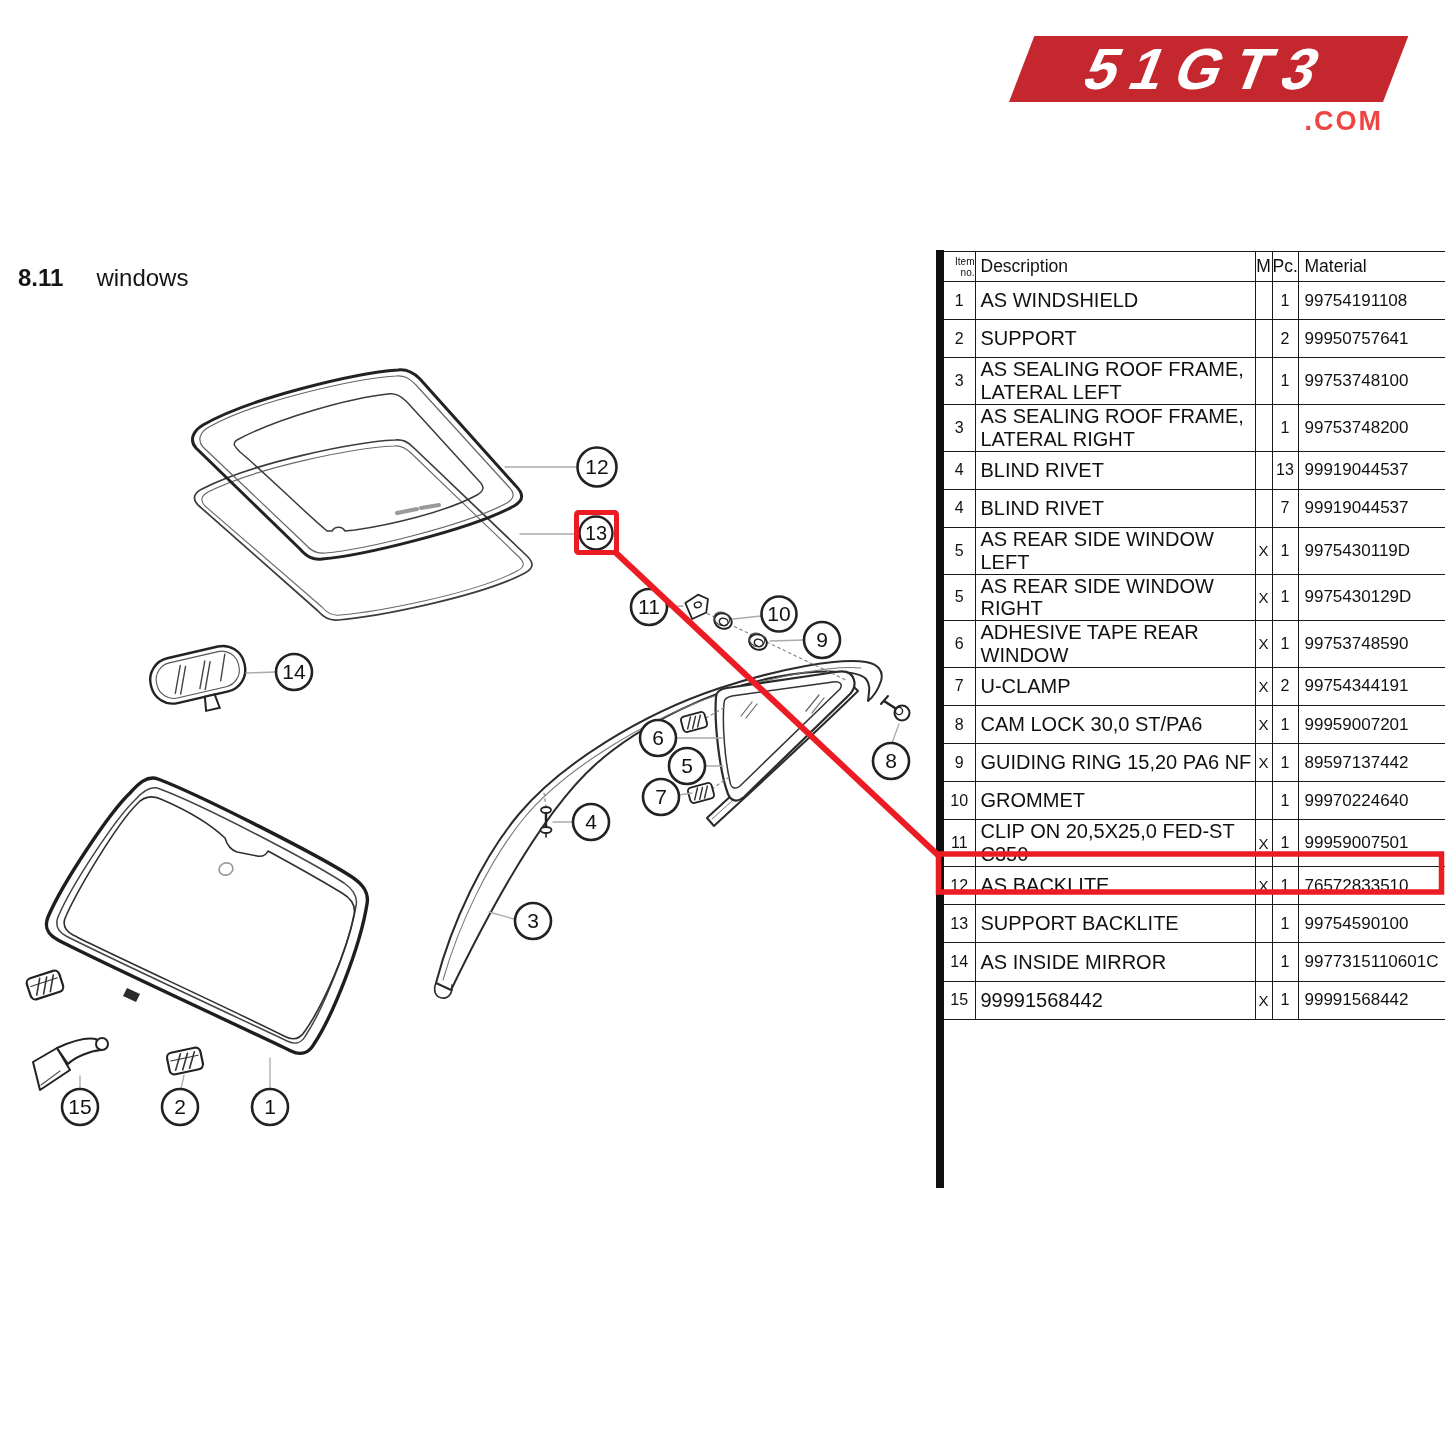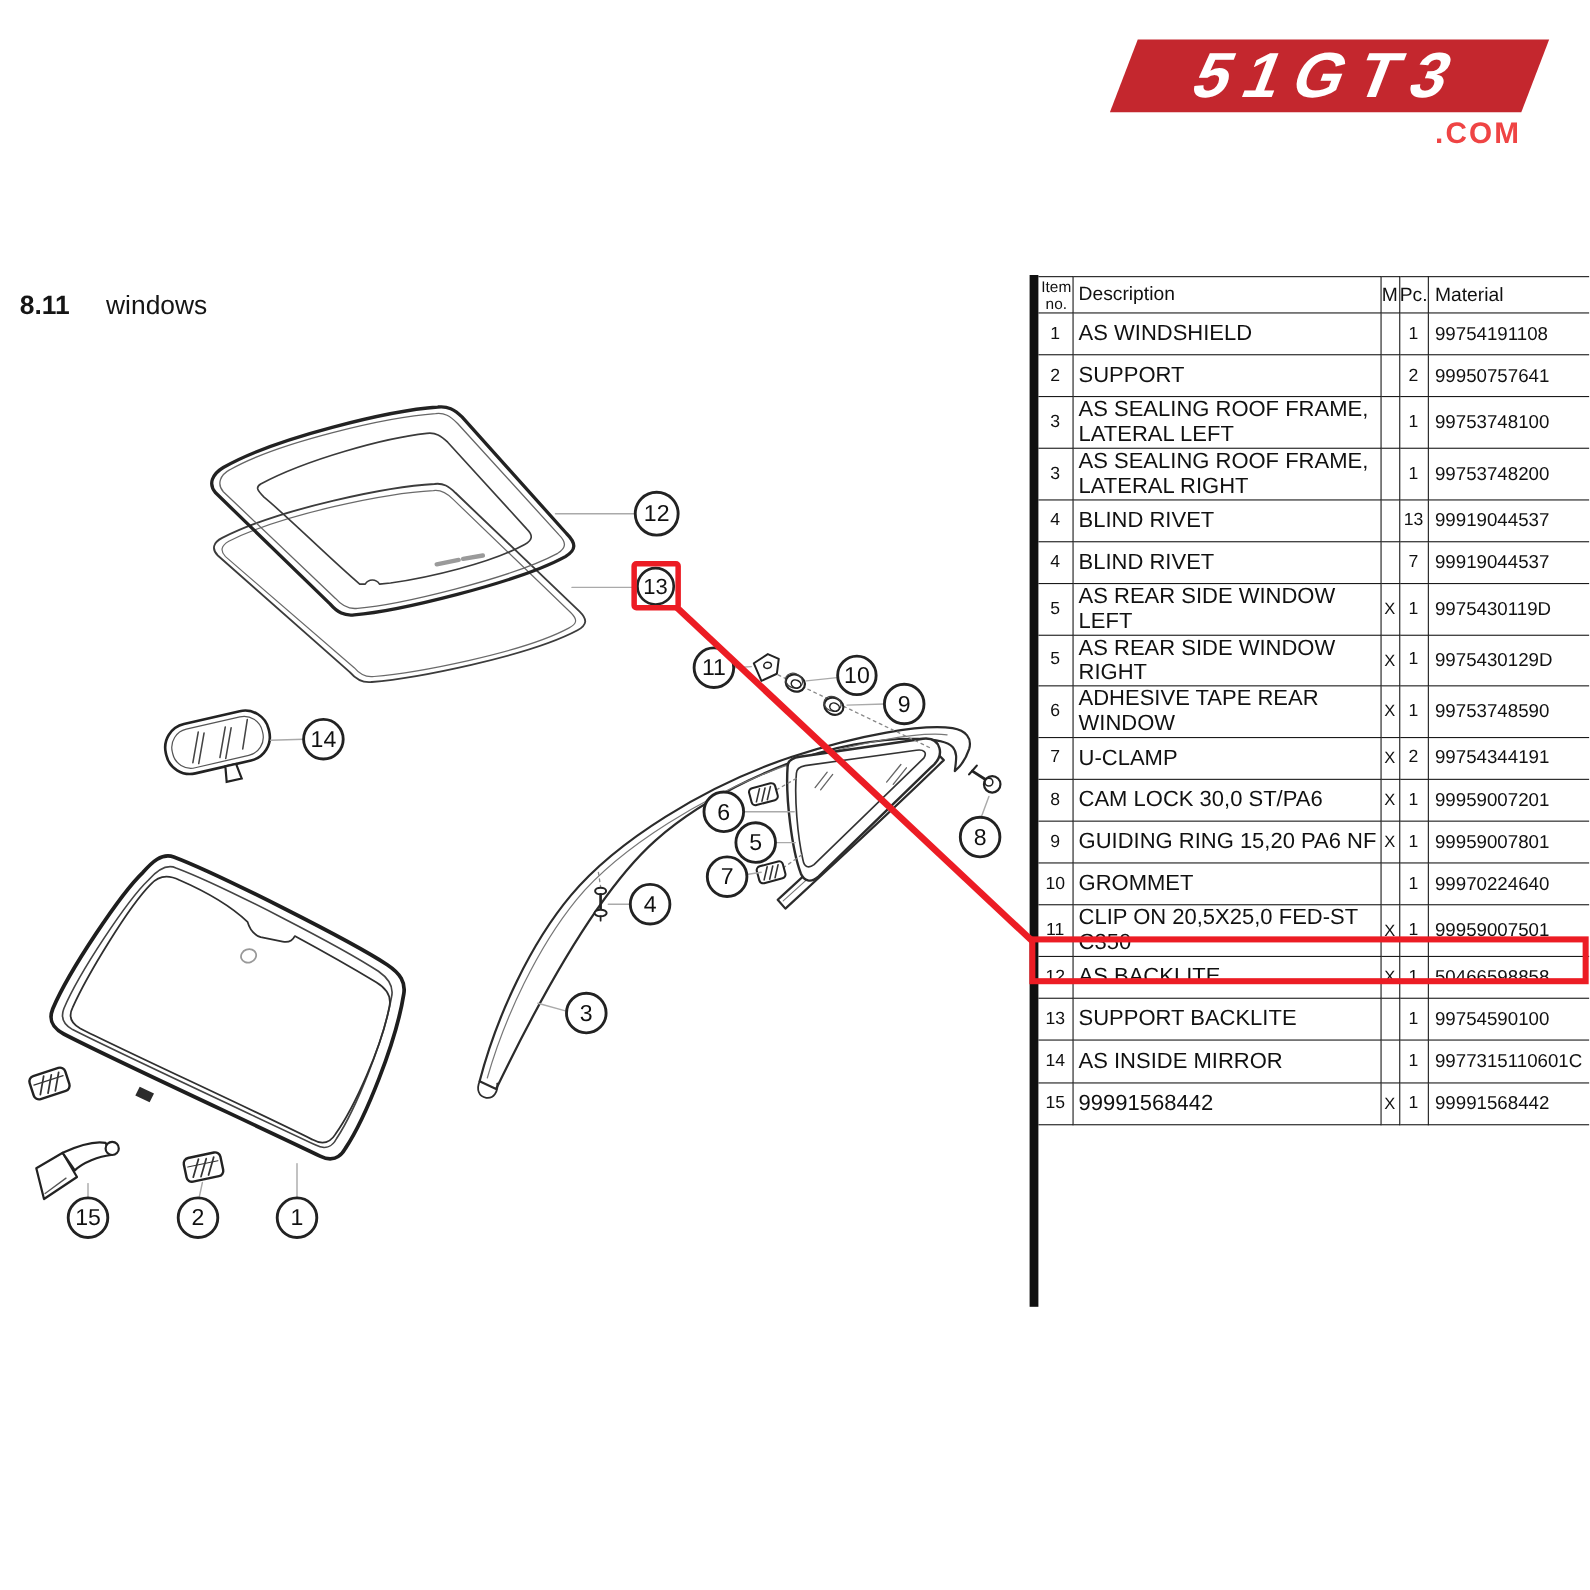--- a/index.html
+++ b/index.html
@@ -25,21 +25,21 @@
               font-family:"Liberation Sans",sans-serif;}
   table.parts th{height:30px;}
   table.parts td{height:38.2px;}
   .c-item{width:31px;text-align:center;font-size:16px;border-left:none !important;}
   .c-desc{width:280px;text-align:left;font-size:20px;padding-left:5px !important;
           line-height:1.14;white-space:pre-line;}
   .c-m{width:17px;text-align:center;font-size:15px;}
   .c-pc{width:26px;text-align:center;font-size:16px;}
   .c-mat{width:147px;text-align:left;font-size:17px;padding-left:6px !important;
          border-right:none !important;}
-  th.c-item{font-size:14px;text-align:center;padding-left:2px !important;}
+  th.c-item{font-size:10px;text-align:right;padding-left:2px !important;}
   th.c-desc,th.c-m,th.c-pc,th.c-mat{font-size:17.5px;}
   
   #diagram{position:absolute;left:0;top:0;z-index:5;pointer-events:none;}
 </style>
 </head>
 <body>
 
 <div id="stage">
 
   <div>
@@ -140,42 +140,42 @@
           <td class="c-desc">CAM LOCK 30,0 ST/PA6</td>
           <td class="c-m">X</td>
           <td class="c-pc">1</td>
           <td class="c-mat">99959007201</td>
         </tr>
     <tr>
           <td class="c-item">9</td>
           <td class="c-desc">GUIDING RING 15,20 PA6 NF</td>
           <td class="c-m">X</td>
           <td class="c-pc">1</td>
-          <td class="c-mat">99959007801</td>
+          <td class="c-mat">89597137442</td>
         </tr>
     <tr>
           <td class="c-item">10</td>
           <td class="c-desc">GROMMET</td>
           <td class="c-m"></td>
           <td class="c-pc">1</td>
           <td class="c-mat">99970224640</td>
         </tr>
     <tr>
           <td class="c-item">11</td>
           <td class="c-desc">CLIP ON 20,5X25,0 FED-ST C350</td>
           <td class="c-m">X</td>
           <td class="c-pc">1</td>
           <td class="c-mat">99959007501</td>
         </tr>
     <tr>
           <td class="c-item">12</td>
           <td class="c-desc">AS BACKLITE</td>
           <td class="c-m">X</td>
           <td class="c-pc">1</td>
-          <td class="c-mat">50466598858</td>
+          <td class="c-mat">76572833510</td>
         </tr>
     <tr>
           <td class="c-item">13</td>
           <td class="c-desc">SUPPORT BACKLITE</td>
           <td class="c-m"></td>
           <td class="c-pc">1</td>
           <td class="c-mat">99754590100</td>
         </tr>
     <tr>
           <td class="c-item">14</td>

